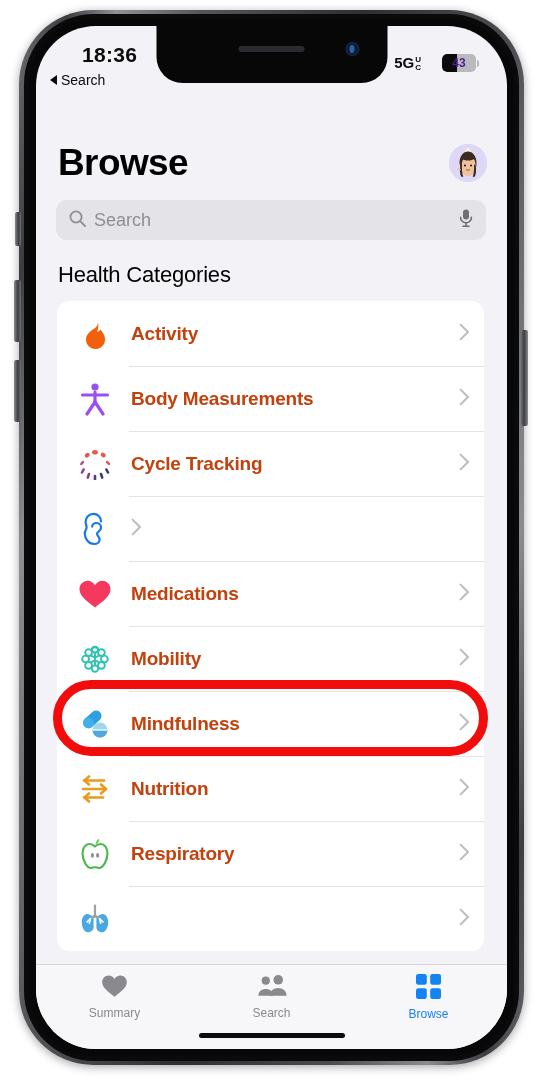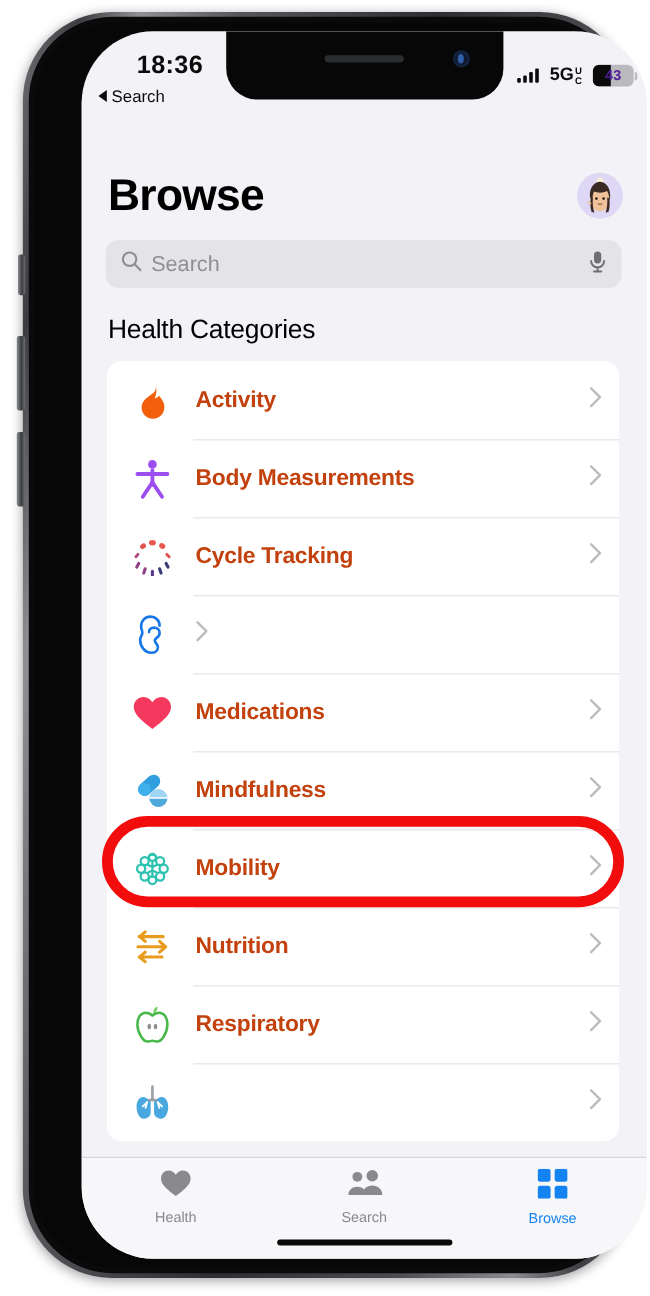--- a/index.html
+++ b/index.html
@@ -65,21 +65,20 @@
   
   .screen {
     position: absolute;
     left: 36px;
     top: 26px;
     width: 471px;
     height: 1023px;
     border-radius: 60px;
     overflow: hidden;
     background: #f2f2f7;
-    margin-left: 32px;
   }
 
   
   .notch {
     position: absolute;
     left: 50%;
     transform: translateX(-50%);
     top: 0;
     width: 231px;
     height: 57px;
@@ -127,25 +126,25 @@
     position: absolute;
     left: 46px;
     top: 17px;
     font-size: 21px;
     font-weight: bold;
     color: #0b0b0c;
     letter-spacing: .3px;
   }
   .status-right {
     position: absolute;
-    right: 8px;
+    right: 28px;
     top: 28px;
     display: flex;
     align-items: center;
-    gap: 9px;
+    gap: 21px;
   }
   .sig-bars { display: flex; align-items: flex-end; gap: 2px; height: 12px; }
   .sig-bars i { display:block; width:3px; background:#0b0b0c; border-radius:1px; }
   .sig-bars i:nth-child(1){ height:4px; }
   .sig-bars i:nth-child(2){ height:6px; }
   .sig-bars i:nth-child(3){ height:9px; }
   .sig-bars i:nth-child(4){ height:12px; }
   .net-label {
     font-size: 15px; font-weight: 600; color:#0b0b0c;
     display:flex; align-items:flex-start;
@@ -519,40 +518,20 @@
           <span class="row-label">Medications</span>
           <span class="chevron">
             <svg width="11" height="18" viewBox="0 0 11 18">
                 <polyline points="1.6,1.6 9,9 1.6,16.4" stroke="#bcbcc0" stroke-width="2" fill="none" stroke-linecap="round" stroke-linejoin="round"></polyline>
               </svg>
           </span>
         </div>
 
         <div class="row">
           <span class="row-icon">
-            <svg width="34" height="34" viewBox="0 0 34 34">
-              <g transform="rotate(-42 14 12)">
-                <rect x="3.5" y="7" width="21" height="11" rx="5.5" fill="#2f9fe0"></rect>
-                <rect x="3.5" y="7" width="10.5" height="11" rx="5.5" fill="#3fb0ec"></rect>
-              </g>
-              <circle cx="22" cy="23" r="7.5" fill="#9fd4f2"></circle>
-              <path d="M14.5 23a7.5 7.5 0 0 0 15 0z" fill="#4fa9dd"></path>
-              <line x1="14.5" y1="23" x2="29.5" y2="23" stroke="#ffffff" stroke-width="1.3"></line>
-            </svg>
-          </span>
-          <span class="row-label">Mindfulness</span>
-          <span class="chevron">
-            <svg width="11" height="18" viewBox="0 0 11 18">
-                <polyline points="1.6,1.6 9,9 1.6,16.4" stroke="#bcbcc0" stroke-width="2" fill="none" stroke-linecap="round" stroke-linejoin="round"></polyline>
-              </svg>
-          </span>
-        </div>
-
-        <div class="row">
-          <span class="row-icon">
             <svg width="32" height="32" viewBox="0 0 32 32">
               <g stroke="#2ec2b0" stroke-width="1.9" fill="none" stroke-linecap="round">
                 <path d="M16 4.2c-2 0-3.4 1.4-3.4 3"></path>
                 <path d="M16 4.2c2 0 3.4 1.4 3.4 3"></path>
                 <circle cx="9.6" cy="9.6" r="3.4"></circle>
                 <circle cx="22.4" cy="9.6" r="3.4"></circle>
                 <circle cx="6.6" cy="16" r="3.4"></circle>
                 <circle cx="25.4" cy="16" r="3.4"></circle>
                 <circle cx="9.6" cy="22.4" r="3.4"></circle>
                 <circle cx="22.4" cy="22.4" r="3.4"></circle>
@@ -567,20 +546,40 @@
           <span class="row-label">Mobility</span>
           <span class="chevron">
             <svg width="11" height="18" viewBox="0 0 11 18">
                 <polyline points="1.6,1.6 9,9 1.6,16.4" stroke="#bcbcc0" stroke-width="2" fill="none" stroke-linecap="round" stroke-linejoin="round"></polyline>
               </svg>
           </span>
         </div>
 
         <div class="row">
           <span class="row-icon">
+            <svg width="34" height="34" viewBox="0 0 34 34">
+              <g transform="rotate(-42 14 12)">
+                <rect x="3.5" y="7" width="21" height="11" rx="5.5" fill="#2f9fe0"></rect>
+                <rect x="3.5" y="7" width="10.5" height="11" rx="5.5" fill="#3fb0ec"></rect>
+              </g>
+              <circle cx="22" cy="23" r="7.5" fill="#9fd4f2"></circle>
+              <path d="M14.5 23a7.5 7.5 0 0 0 15 0z" fill="#4fa9dd"></path>
+              <line x1="14.5" y1="23" x2="29.5" y2="23" stroke="#ffffff" stroke-width="1.3"></line>
+            </svg>
+          </span>
+          <span class="row-label">Mindfulness</span>
+          <span class="chevron">
+            <svg width="11" height="18" viewBox="0 0 11 18">
+                <polyline points="1.6,1.6 9,9 1.6,16.4" stroke="#bcbcc0" stroke-width="2" fill="none" stroke-linecap="round" stroke-linejoin="round"></polyline>
+              </svg>
+          </span>
+        </div>
+
+        <div class="row">
+          <span class="row-icon">
             <svg width="32" height="28" viewBox="0 0 32 28">
               <g stroke="#e89b1c" stroke-width="2.6" fill="none" stroke-linecap="round" stroke-linejoin="round">
                 <line x1="5" y1="5.5" x2="25" y2="5.5"></line>
                 <polyline points="10,1.5 5.5,5.5 10,9.5"></polyline>
                 <line x1="4" y1="14" x2="27" y2="14"></line>
                 <polyline points="22,9.5 27,14 22,18.5"></polyline>
                 <line x1="5" y1="22.5" x2="24" y2="22.5"></line>
                 <polyline points="10,18.5 5.5,22.5 10,26.5"></polyline>
               </g>
             </svg>
@@ -640,21 +639,21 @@
     </div>
 
     <div class="tabbar">
 
       <div class="tab">
         <span>
           <svg width="27" height="24" viewBox="0 0 34 30">
             <path d="M17 28.5C9.5 22.5 1.5 17 1.5 10.2 1.5 5.4 5 1.8 9.6 1.8c3.2 0 5.8 1.9 7.4 4.4 1.6-2.5 4.2-4.4 7.4-4.4 4.6 0 8.1 3.6 8.1 8.4 0 6.8-8 12.3-15.5 18.3z" fill="#8a8a8e"></path>
           </svg>
         </span>
-        <span class="tab-label">Health</span>
+        <span class="tab-label">Summary</span>
       </div>
 
       <div class="tab">
         <span>
           <svg width="32" height="24" viewBox="0 0 36 26">
             <circle cx="11" cy="7" r="4.6" fill="#8a8a8e"></circle>
             <path d="M2.6 24c0-4.6 3.8-7.6 8.4-7.6s8.4 3 8.4 7.6z" fill="#8a8a8e"></path>
             <circle cx="25" cy="6" r="5.4" fill="#8a8a8e"></circle>
             <path d="M15.6 24c0-5.4 4.2-8.8 9.4-8.8s9.4 3.4 9.4 8.8z" fill="#8a8a8e"></path>
           </svg>

